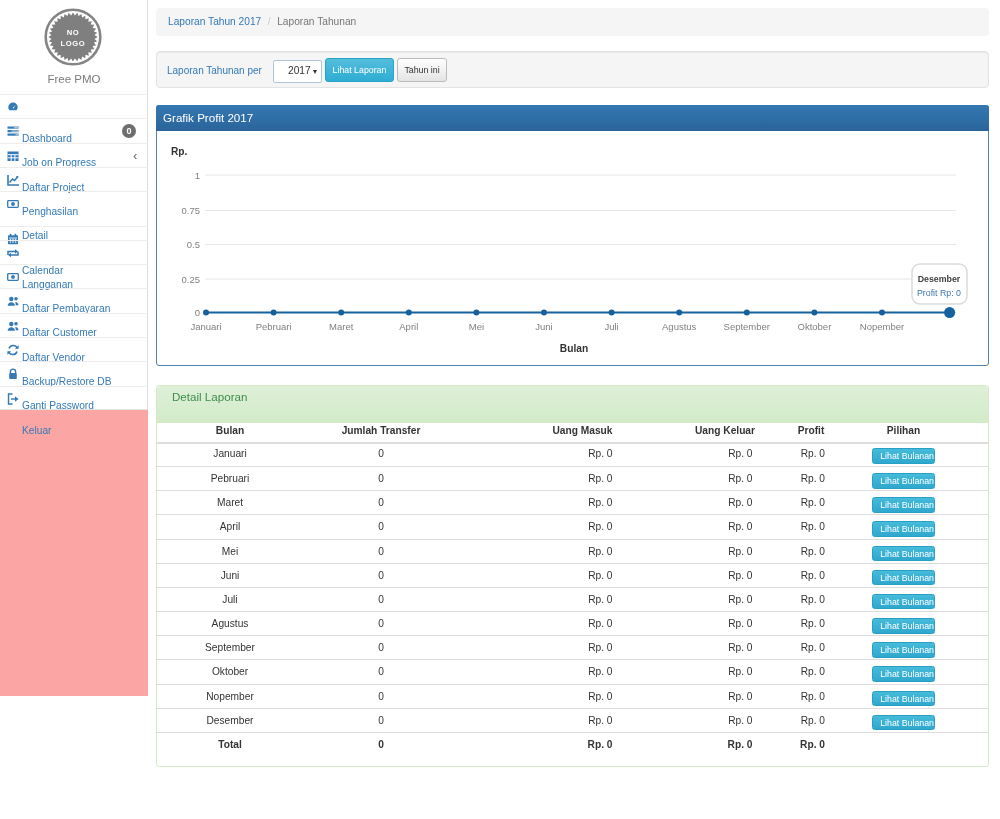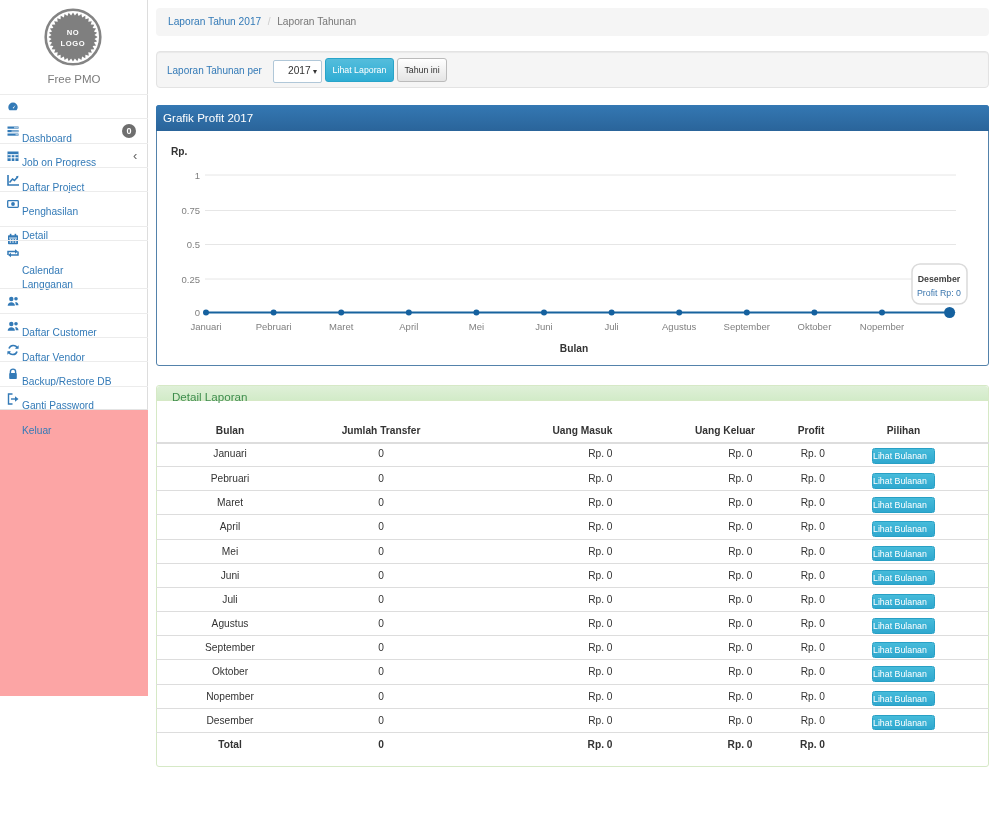--- a/index.html
+++ b/index.html
@@ -19,28 +19,28 @@
 #well { position:absolute; left:156px; top:51px; width:833px; height:37px; background:#f5f5f5; border:1px solid #e3e3e3; border-radius:4px; box-shadow:inset 0 1px 1px rgba(0,0,0,.05); }
 #well .lbl { position:absolute; left:10px; top:0; line-height:38px; font-size:10px; font-weight:normal; color:#337ab7; white-space:nowrap; }
 #sel { position:absolute; left:116px; top:8px; width:49px; height:22.5px; background:#fff; border:1px solid #b0c7d8; border-radius:2px; font-size:10.2px; color:#333; line-height:20.5px; padding-left:14px; }
 #sel .car { position:absolute; right:4.5px; top:8.5px; width:0; height:0; border-left:2.8px solid transparent; border-right:2.8px solid transparent; border-top:4.5px solid #333; }
 .btn { position:absolute; border-radius:3px; font-size:11px; text-align:center; }
 #btninfo { left:168px; top:6px; width:69px; height:24px; line-height:23px; color:#fff; background:linear-gradient(#54bddc,#2fadd4); border:1px solid #28a4c9; font-size:8.8px; white-space:nowrap; }
 #btndef { left:240px; top:6px; width:50px; height:24px; line-height:23px; color:#333; background:linear-gradient(#fff,#e4e4e4); border:1px solid #bbb; font-size:8.8px; }
 #cpanel { position:absolute; left:156px; top:105px; width:833px; height:261px; background:#fff; border:1px solid #5382ab; border-radius:3px; }
 #chead { position:absolute; left:-1px; top:-1px; width:833px; height:26px; background:linear-gradient(#3478b3,#2a649a); border-radius:3px 3px 0 0; color:#fff; font-size:11.6px; line-height:26px; padding-left:7px; }
 #gpanel { position:absolute; left:156px; top:384.5px; width:833px; height:382px; background:#fff; border:1px solid #d6e9c6; border-radius:3px; }
-#ghead { position:absolute; left:0; top:0; width:831px; height:15px; background:linear-gradient(#dff0d8,#d2ebc8); border-bottom:1px solid #d6e9c6; border-radius:3px 3px 0 0; color:#3e8d4c; font-size:11.6px; line-height:22px; padding-left:15px; }
+#ghead { position:absolute; left:0; top:0; width:831px; height:37px; background:linear-gradient(#dff0d8,#d2ebc8); border-bottom:1px solid #d6e9c6; border-radius:3px 3px 0 0; color:#3e8d4c; font-size:11.6px; line-height:22px; padding-left:15px; }
 .trh { position:absolute; left:156px; top:419.5px; width:833px; height:24.5px; border-bottom:2px solid #ddd; font-size:10.2px; color:#333; line-height:22px; }
 .hc { position:absolute; transform:translateX(-50%); font-weight:bold; }
 .tr { position:absolute; left:156px; width:833px; height:24px; font-size:10.2px; color:#333; line-height:23px; }
 .cc { position:absolute; transform:translateX(-50%); }
 .cr { position:absolute; transform:translateX(-100%); }
 .trt { font-weight:bold; height:24.5px; }
-.btn-xs { position:absolute; top:6px; width:63px; height:15.5px; border-radius:2.5px; font-size:8.8px; color:#fff; text-align:left; line-height:14px; background:linear-gradient(#46bbda,#2fa8cf); border:1px solid #28a0c5; }
+.btn-xs { position:absolute; top:6px; width:63px; height:15.5px; border-radius:2.5px; font-size:8.8px; color:#fff; text-align:right; line-height:14px; background:linear-gradient(#46bbda,#2fa8cf); border:1px solid #28a0c5; }
 </style></head>
 <body>
 <div id="page">
 <div id="side">
   <div id="sidewhite">
     <svg width="58" height="58" viewBox="0 0 58 58" style="position:absolute;left:44px;top:8px">
 <circle cx="29" cy="29" r="27.3" fill="#fff" stroke="#848484" stroke-width="2.6"></circle>
 <polygon points="29.0,4.4 30.9,7.5 33.3,4.8 34.6,8.1 37.4,5.9 38.1,9.4 41.3,7.7 41.4,11.3 44.8,10.2 44.3,13.7 47.8,13.2 46.7,16.6 50.3,16.7 48.6,19.9 52.1,20.6 49.9,23.4 53.2,24.7 50.5,27.1 53.6,29.0 50.5,30.9 53.2,33.3 49.9,34.6 52.1,37.4 48.6,38.1 50.3,41.3 46.7,41.4 47.8,44.8 44.3,44.3 44.8,47.8 41.4,46.7 41.3,50.3 38.1,48.6 37.4,52.1 34.6,49.9 33.3,53.2 30.9,50.5 29.0,53.6 27.1,50.5 24.7,53.2 23.4,49.9 20.6,52.1 19.9,48.6 16.7,50.3 16.6,46.7 13.2,47.8 13.7,44.3 10.2,44.8 11.3,41.4 7.7,41.3 9.4,38.1 5.9,37.4 8.1,34.6 4.8,33.3 7.5,30.9 4.4,29.0 7.5,27.1 4.8,24.7 8.1,23.4 5.9,20.6 9.4,19.9 7.7,16.7 11.3,16.6 10.2,13.2 13.7,13.7 13.2,10.2 16.6,11.3 16.7,7.7 19.9,9.4 20.6,5.9 23.4,8.1 24.7,4.8 27.1,7.5" fill="#7f7f7f"></polygon>
 <text x="29" y="26.5" text-anchor="middle" font-family="Liberation Sans, sans-serif" font-size="7.6" letter-spacing="0.6" font-weight="bold" fill="#fff">NO</text>
 <text x="29" y="37.5" text-anchor="middle" font-family="Liberation Sans, sans-serif" font-size="7.6" letter-spacing="0.6" font-weight="bold" fill="#fff">LOGO</text>
@@ -111,20 +111,27 @@
           <span class="mt">Calendar</span>
         </div>
 <div class="mi" style="top:239.8px">
           <svg class="mic" viewBox="0 0 12 12">
             <path d="M1 8V4.5h7" stroke="#337ab7" stroke-width="1.5" fill="none"></path>
             <path d="M8 2.2l3 2.3-3 2.3z" fill="#337ab7"></path>
             <path d="M11 4.5V8H4" stroke="#337ab7" stroke-width="1.5" fill="none"></path>
             <path d="M4 10.3 1 8l3-2.3z" fill="#337ab7"></path>
           </svg>
           <span class="mt">Langganan</span>
+        </div>
+<div class="mi" style="top:264.1px">
+          <svg class="mic" viewBox="0 0 12 12">
+            <rect x="0.7" y="2.7" width="10.6" height="6.6" rx="0.8" fill="none" stroke="#337ab7" stroke-width="1.3"></rect>
+            <circle cx="6" cy="6" r="1.9" fill="#337ab7"></circle>
+          </svg>
+          <span class="mt">Daftar Pembayaran</span>
         </div>
 <div class="mi" style="top:288.4px">
           <svg class="mic" viewBox="0 0 12 12">
             <circle cx="4.3" cy="4" r="2.2" fill="#337ab7"></circle>
             <path d="M0.7 10.8c0-2.2 1.6-3.6 3.6-3.6s3.6 1.4 3.6 3.6z" fill="#337ab7"></path>
             <circle cx="9" cy="3.8" r="1.8" fill="#337ab7"></circle>
             <path d="M8.3 7c1.9.1 3.2 1.5 3.2 3.3H8.8" fill="#337ab7"></path>
           </svg>
           <span class="mt">Daftar Customer</span>
         </div>

